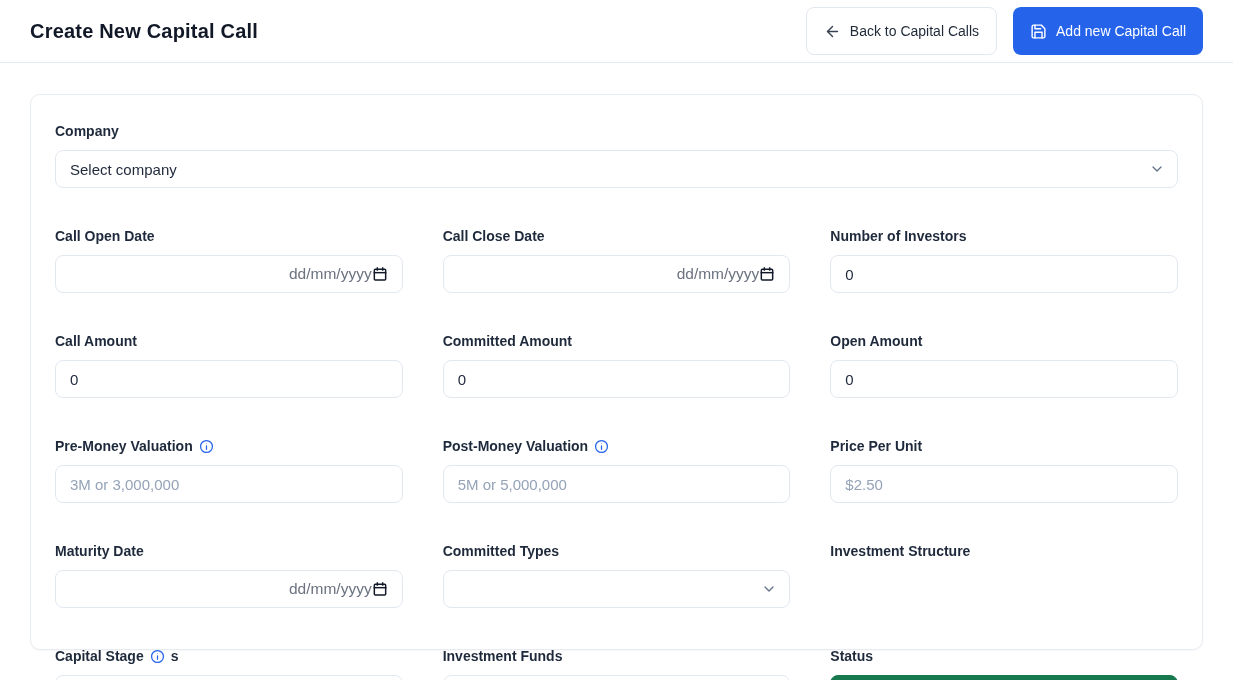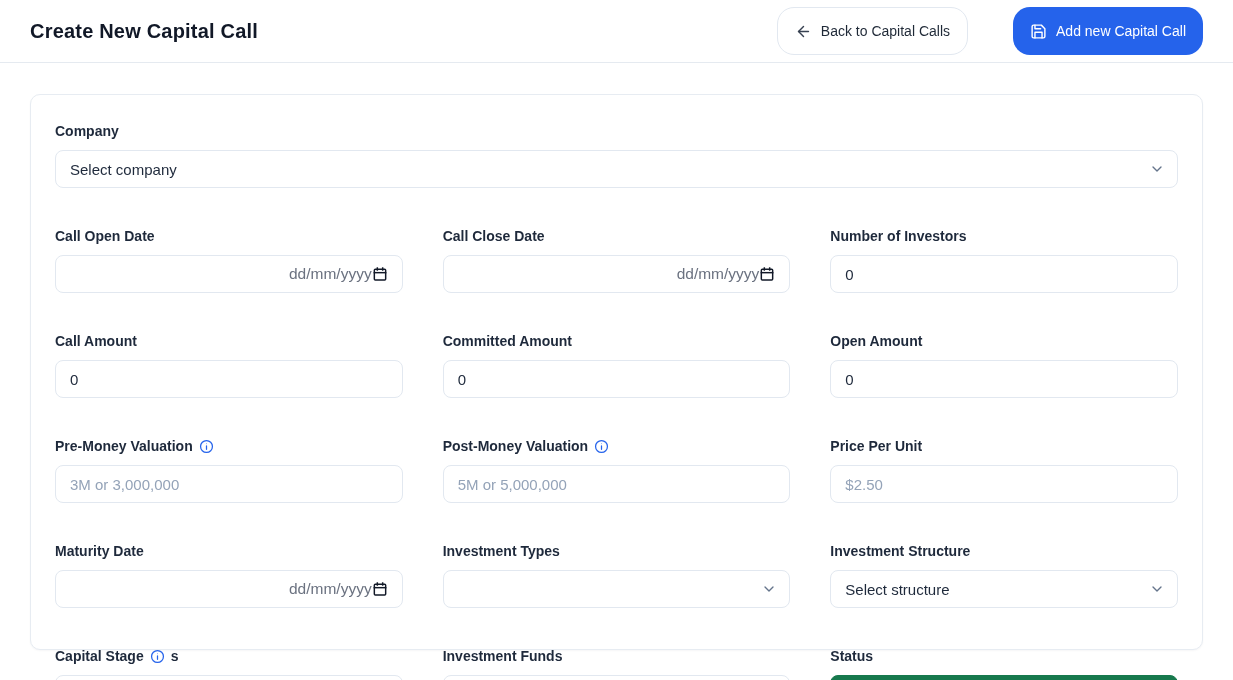--- a/index.html
+++ b/index.html
@@ -5,21 +5,21 @@
   * { margin:0; padding:0; box-sizing:border-box; }
   html,body { width:1233px; height:680px; background:#ffffff; overflow:hidden;
     font-family:"Liberation Sans", "DejaVu Sans", sans-serif; }
 
   
   .header { height:63px; display:flex; align-items:center; justify-content:space-between;
     padding:0 30px; background:#ffffff; border-bottom:1px solid #e5eaf0; }
   .page-title { font-size:20px; font-weight:700; color:#111827; letter-spacing:.2px; }
   .header-actions { display:flex; align-items:center; gap:16px; }
   .btn { display:inline-flex; align-items:center; gap:9px; height:48px; padding:0 17px;
-    border-radius:17px; font-size:14px; font-weight:500; cursor:pointer; border:1px solid transparent;margin-left:29px; }
+    border-radius:8px; font-size:14px; font-weight:500; cursor:pointer; border:1px solid transparent; }
   .btn-outline { background:#ffffff; border-color:#e2e8f0; color:#1f2937; }
   .btn-primary { background:#2563eb; color:#ffffff; border:none; }
   .btn svg { flex:0 0 auto; }
 
   
   .card { position:absolute; left:30px; top:94px; width:1173px; height:556px;
     background:#ffffff; border:1px solid #e7ecf2; border-radius:10px;
     box-shadow:0 1px 2px rgba(16,24,40,.04); padding:28px 24px 0 24px; }
 
   .form-grid { display:grid; grid-template-columns:repeat(3, 1fr); column-gap:25px; row-gap:20px;gap:40px; }
@@ -198,41 +198,33 @@
               <rect x="3.5" y="5" width="17" height="16" rx="1.5"></rect>
               <line x1="3.5" y1="10" x2="20.5" y2="10"></line>
               <line x1="8" y1="3" x2="8" y2="6"></line>
               <line x1="16" y1="3" x2="16" y2="6"></line>
             </svg>
         </span>
       </div>
     </div>
 
     <div class="field">
-      <div class="label">Investment Types</div>
+      <div class="label">Committed Types</div>
       <div class="control select">
         <span class="select-value"></span>
         <span class="chevron">
           <svg width="16" height="16" viewBox="0 0 24 24" fill="none" stroke="#64748b" stroke-width="2" stroke-linecap="round" stroke-linejoin="round">
               <polyline points="6 9 12 15 18 9"></polyline>
             </svg>
         </span>
       </div>
     </div>
 
     <div class="field">
       <div class="label">Investment Structure</div>
-      <div class="control select">
-        <span class="select-value">Select structure</span>
-        <span class="chevron">
-          <svg width="16" height="16" viewBox="0 0 24 24" fill="none" stroke="#64748b" stroke-width="2" stroke-linecap="round" stroke-linejoin="round">
-              <polyline points="6 9 12 15 18 9"></polyline>
-            </svg>
-        </span>
-      </div>
     </div>
 
     <div class="field">
       <div class="label">
         <span>Capital Stage</span>
         <span class="info-icon">
           <svg width="15" height="15" viewBox="0 0 24 24" fill="none" stroke="#2563eb" stroke-width="2" stroke-linecap="round">
               <circle cx="12" cy="12" r="9.5"></circle>
               <line x1="12" y1="11" x2="12" y2="16.5"></line>
               <circle cx="12" cy="7.5" r="0.7" fill="#2563eb" stroke="none"></circle>

